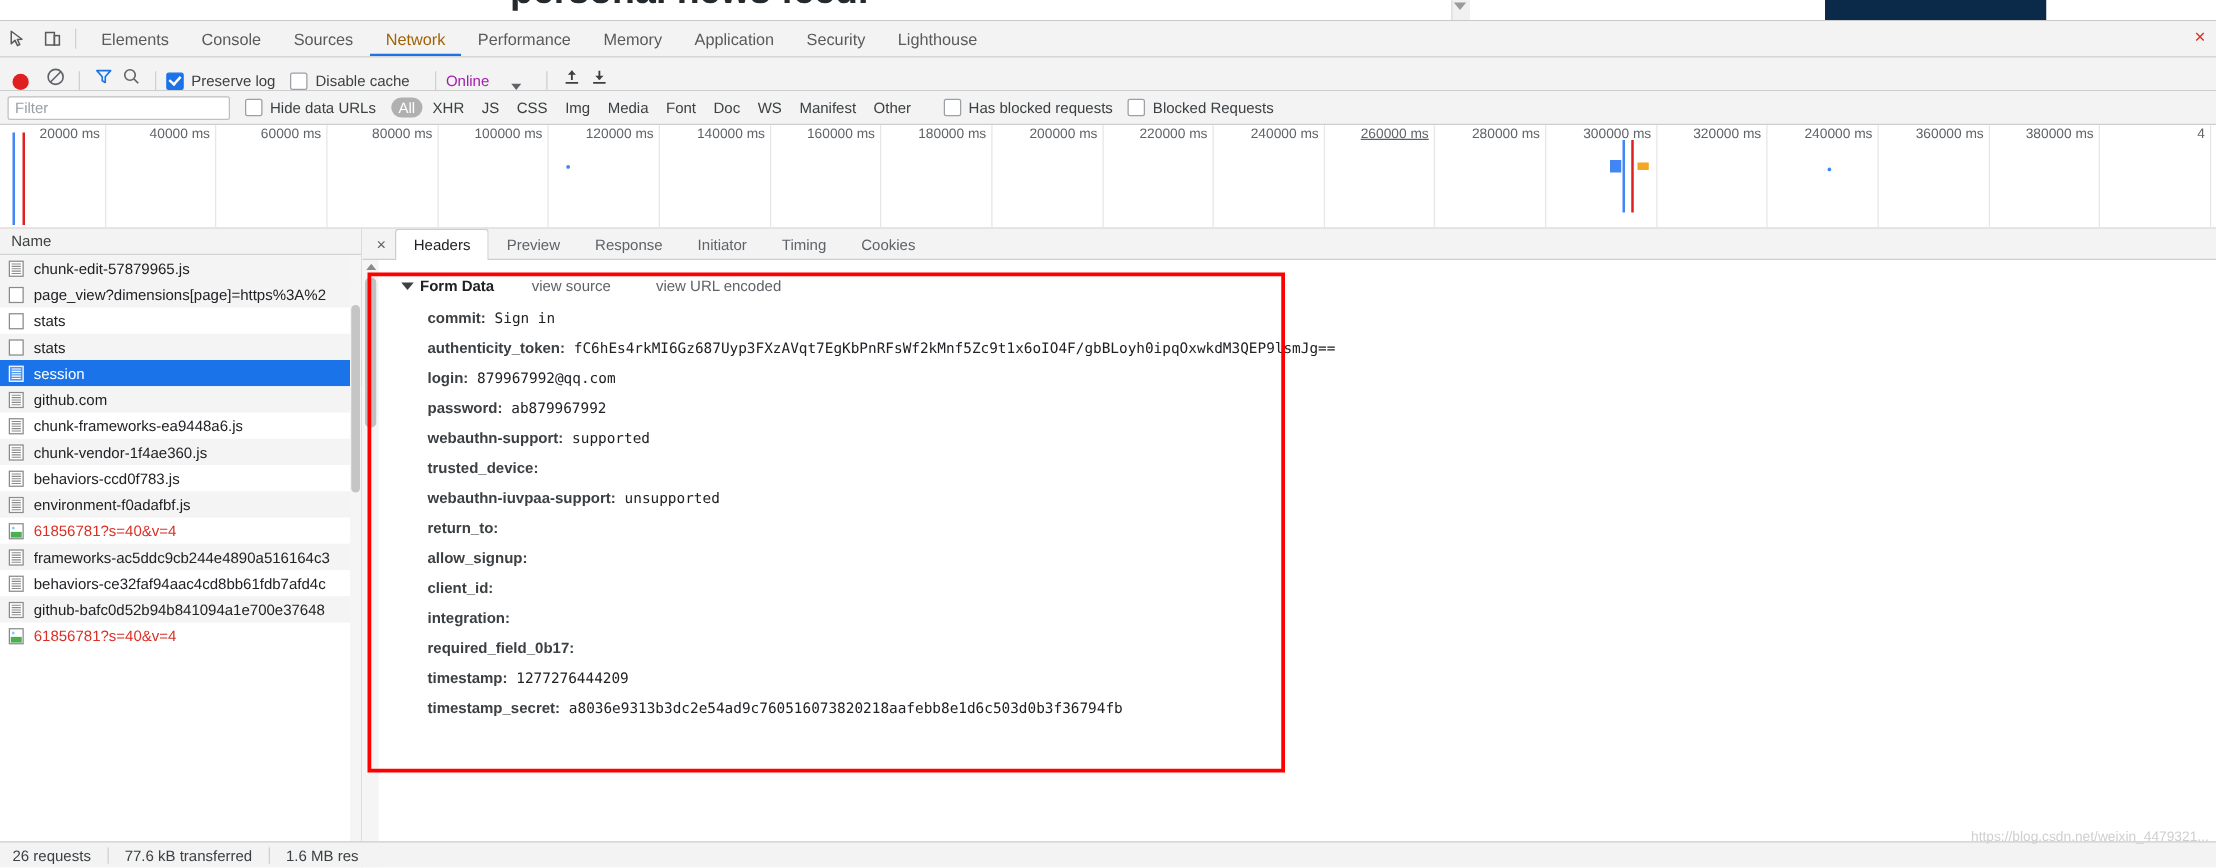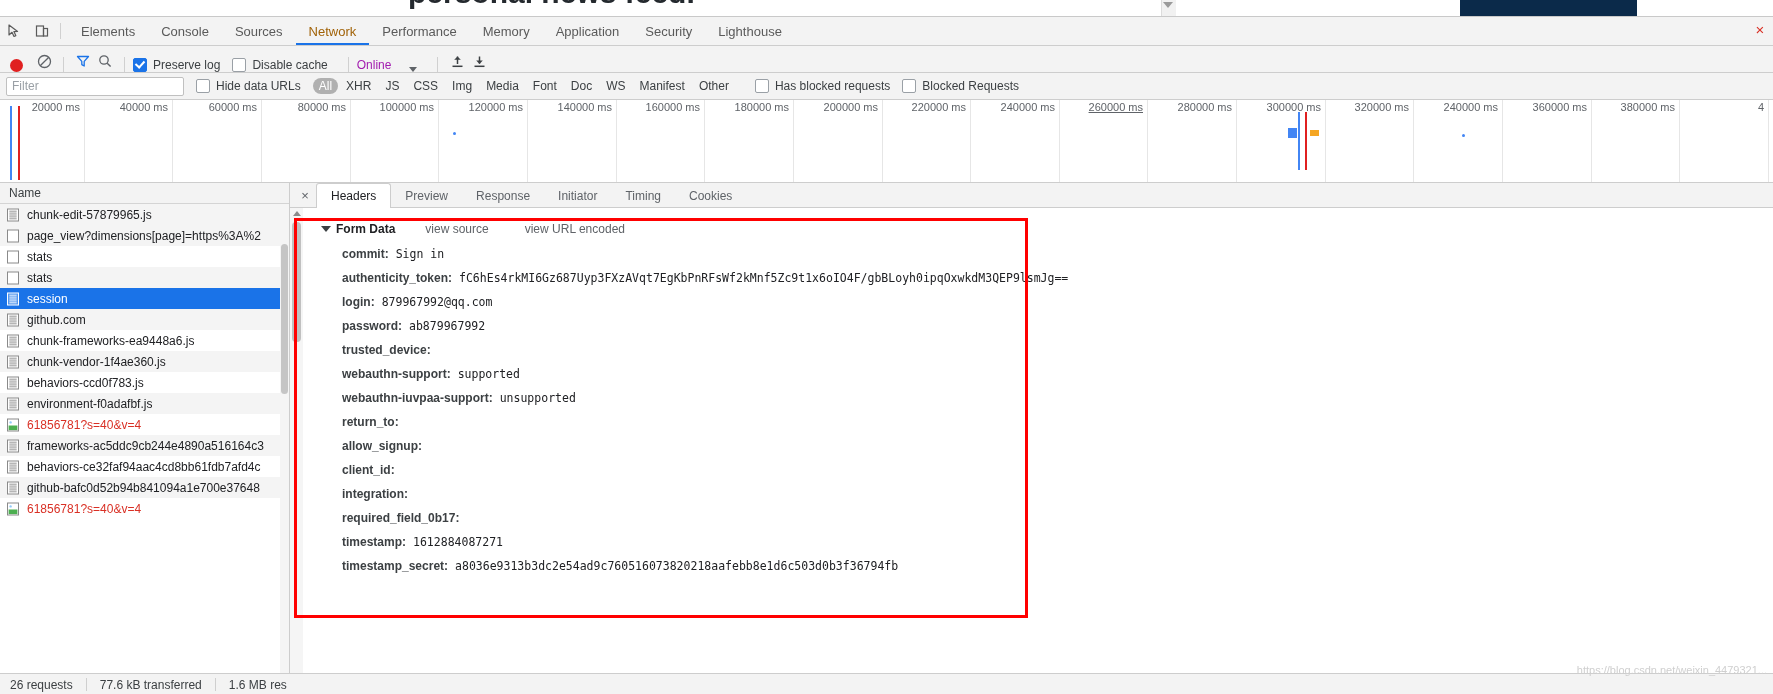--- a/index.html
+++ b/index.html
@@ -877,28 +877,28 @@
                 </div>
                 <div class="fd-row">
                   <span class="fd-key">login:</span>
                   <span class="fd-val">879967992@qq.com</span>
                 </div>
                 <div class="fd-row">
                   <span class="fd-key">password:</span>
                   <span class="fd-val">ab879967992</span>
                 </div>
                 <div class="fd-row">
+                  <span class="fd-key">webauthn-support:</span>
+                  <span class="fd-val">supported</span>
+                </div>
+                <div class="fd-row">
                   <span class="fd-key">trusted_device:</span>
                   <span class="fd-val"></span>
                 </div>
                 <div class="fd-row">
-                  <span class="fd-key">webauthn-support:</span>
-                  <span class="fd-val">supported</span>
-                </div>
-                <div class="fd-row">
                   <span class="fd-key">webauthn-iuvpaa-support:</span>
                   <span class="fd-val">unsupported</span>
                 </div>
                 <div class="fd-row">
                   <span class="fd-key">return_to:</span>
                   <span class="fd-val"></span>
                 </div>
                 <div class="fd-row">
                   <span class="fd-key">allow_signup:</span>
                   <span class="fd-val"></span>
@@ -910,21 +910,21 @@
                 <div class="fd-row">
                   <span class="fd-key">integration:</span>
                   <span class="fd-val"></span>
                 </div>
                 <div class="fd-row">
                   <span class="fd-key">required_field_0b17:</span>
                   <span class="fd-val"></span>
                 </div>
                 <div class="fd-row">
                   <span class="fd-key">timestamp:</span>
-                  <span class="fd-val">1612884087271</span>
+                  <span class="fd-val">1277276444209</span>
                 </div>
                 <div class="fd-row">
                   <span class="fd-key">timestamp_secret:</span>
                   <span class="fd-val">a8036e9313b3dc2e54ad9c760516073820218aafebb8e1d6c503d0b3f36794fb</span>
                 </div>
               </div>
           </div>
         </div>
       </div>
     </div>

